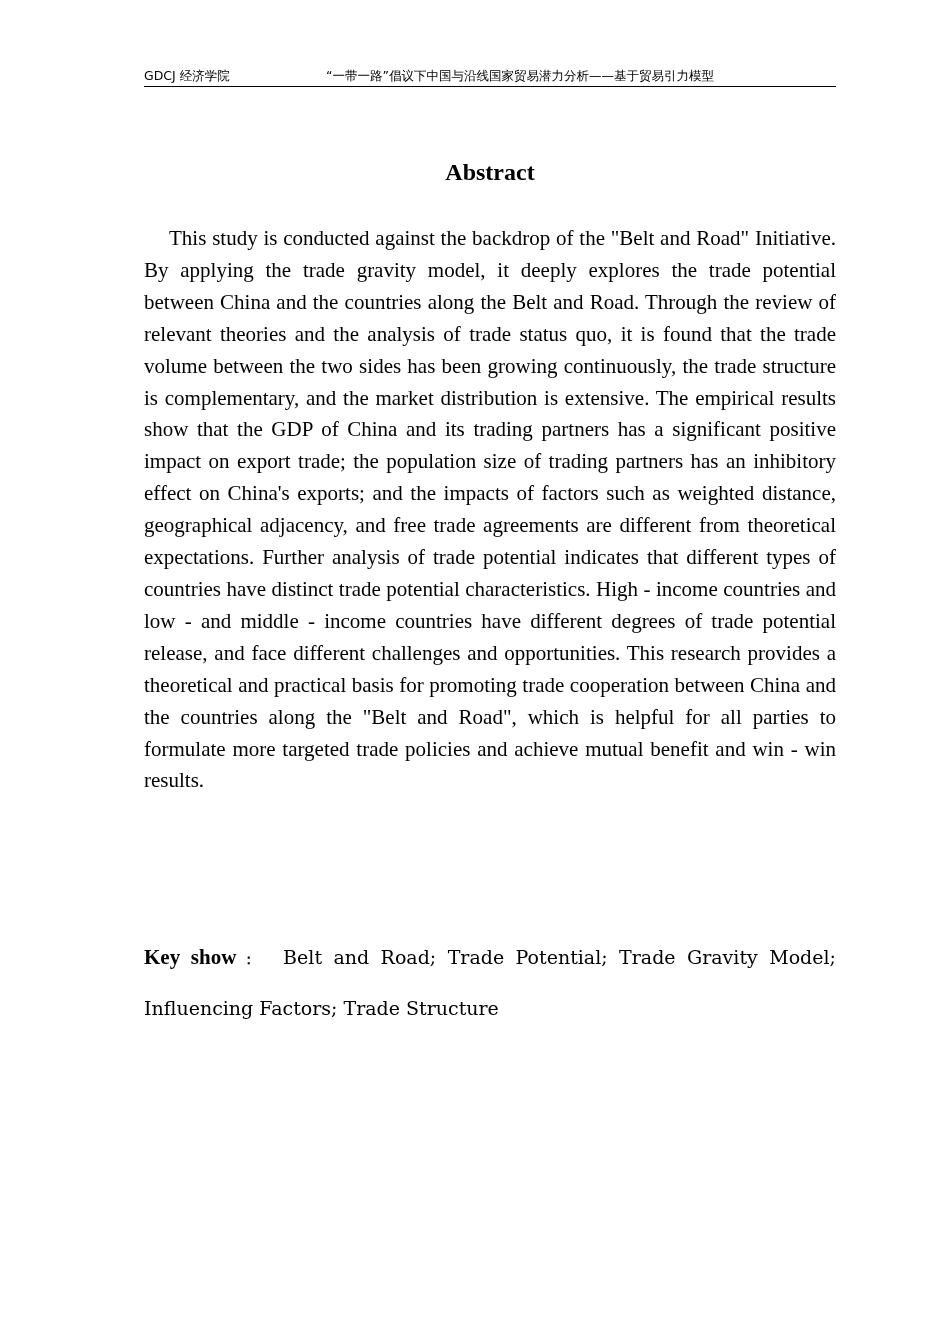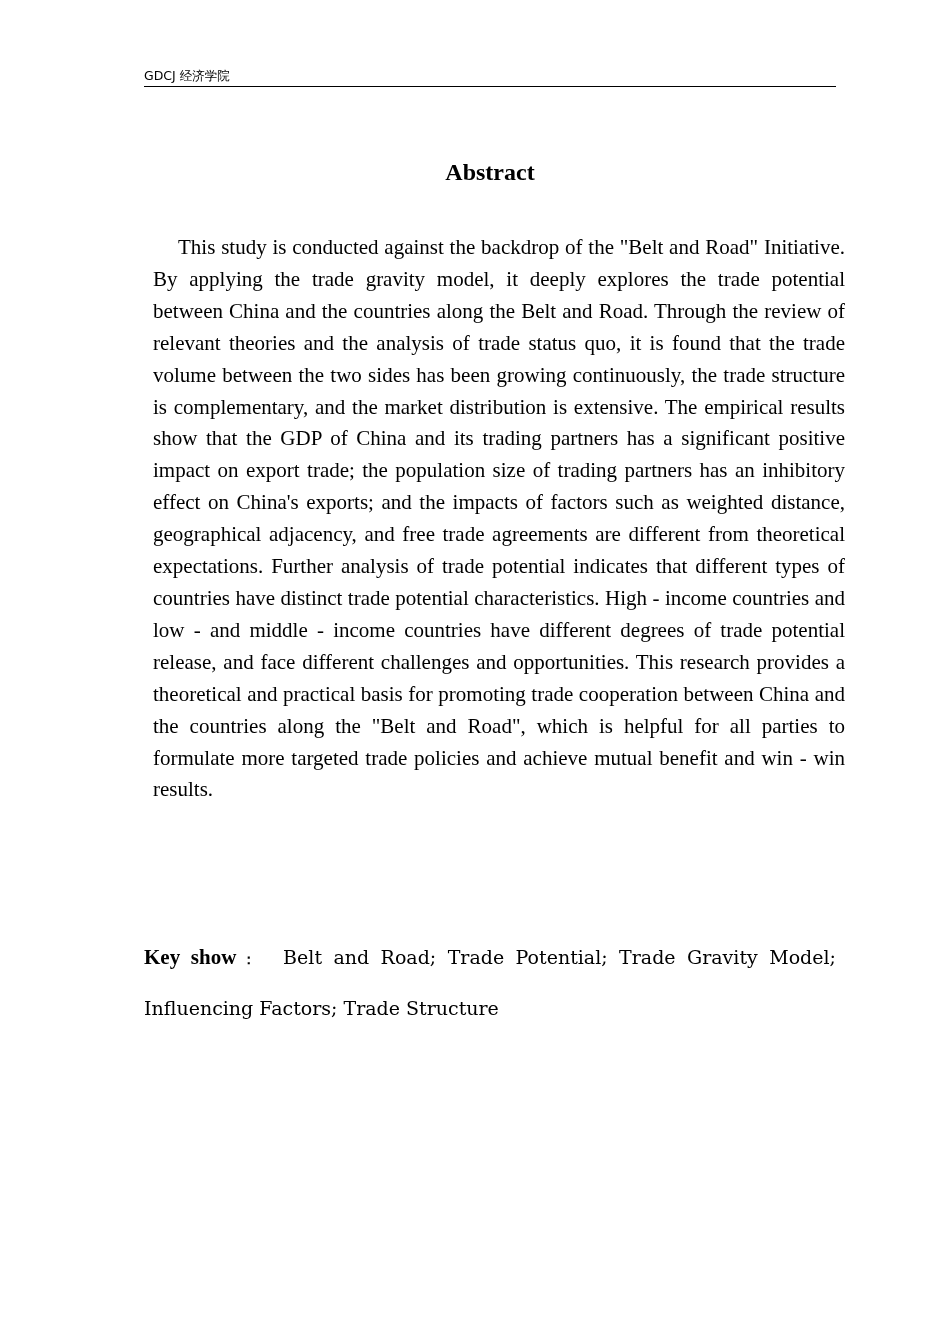--- a/index.html
+++ b/index.html
@@ -52,21 +52,21 @@
   .abstract-body {
     position: absolute;
     left: 144px;
     top: 223px;
     width: 692px;
     font-family: "Liberation Serif", serif;
     font-size: 21px;
     line-height: 31.9px;
     text-align: justify;
     text-indent: 25px;
-    margin: 9px;
+    margin: 0;
   }
   .keywords {
     position: absolute;
     left: 144px;
     top: 933px;
     width: 692px;
     font-family: "DejaVu Serif", serif;
     font-size: 19px;
     line-height: 49px;
     text-align: justify;
@@ -82,19 +82,20 @@
     font-size: 14px;
     font-weight: bold;
     margin-right: 22px;
   }
 </style>
 </head>
 <body>
 
 <div class="page-header">
   <span class="header-left">GDCJ 经济学院</span>
+  <span class="header-right">“一带一路”倡议下中国与沿线国家贸易潜力分析——基于贸易引力模型</span>
 </div>
 
 <h1 class="abstract-title" style="margin:0;">Abstract</h1>
 
 <p class="abstract-body">This study is conducted against the backdrop of the "Belt and Road" Initiative. By applying the trade gravity model, it deeply explores the trade potential between China and the countries along the Belt and Road. Through the review of relevant theories and the analysis of trade status quo, it is found that the trade volume between the two sides has been growing continuously, the trade structure is complementary, and the market distribution is extensive. The empirical results show that the GDP of China and its trading partners has a significant positive impact on export trade; the population size of trading partners has an inhibitory effect on China's exports; and the impacts of factors such as weighted distance, geographical adjacency, and free trade agreements are different from theoretical expectations. Further analysis of trade potential indicates that different types of countries have distinct trade potential characteristics. High - income countries and low - and middle - income countries have different degrees of trade potential release, and face different challenges and opportunities. This research provides a theoretical and practical basis for promoting trade cooperation between China and the countries along the "Belt and Road", which is helpful for all parties to formulate more targeted trade policies and achieve mutual benefit and win - win results.</p>
 
 <p class="keywords"><span class="kw-label">Key show</span><span class="kw-colon">：</span><span>Belt and Road; Trade Potential; Trade Gravity Model; Influencing Factors; Trade Structure</span></p>
 
 </body></html>

